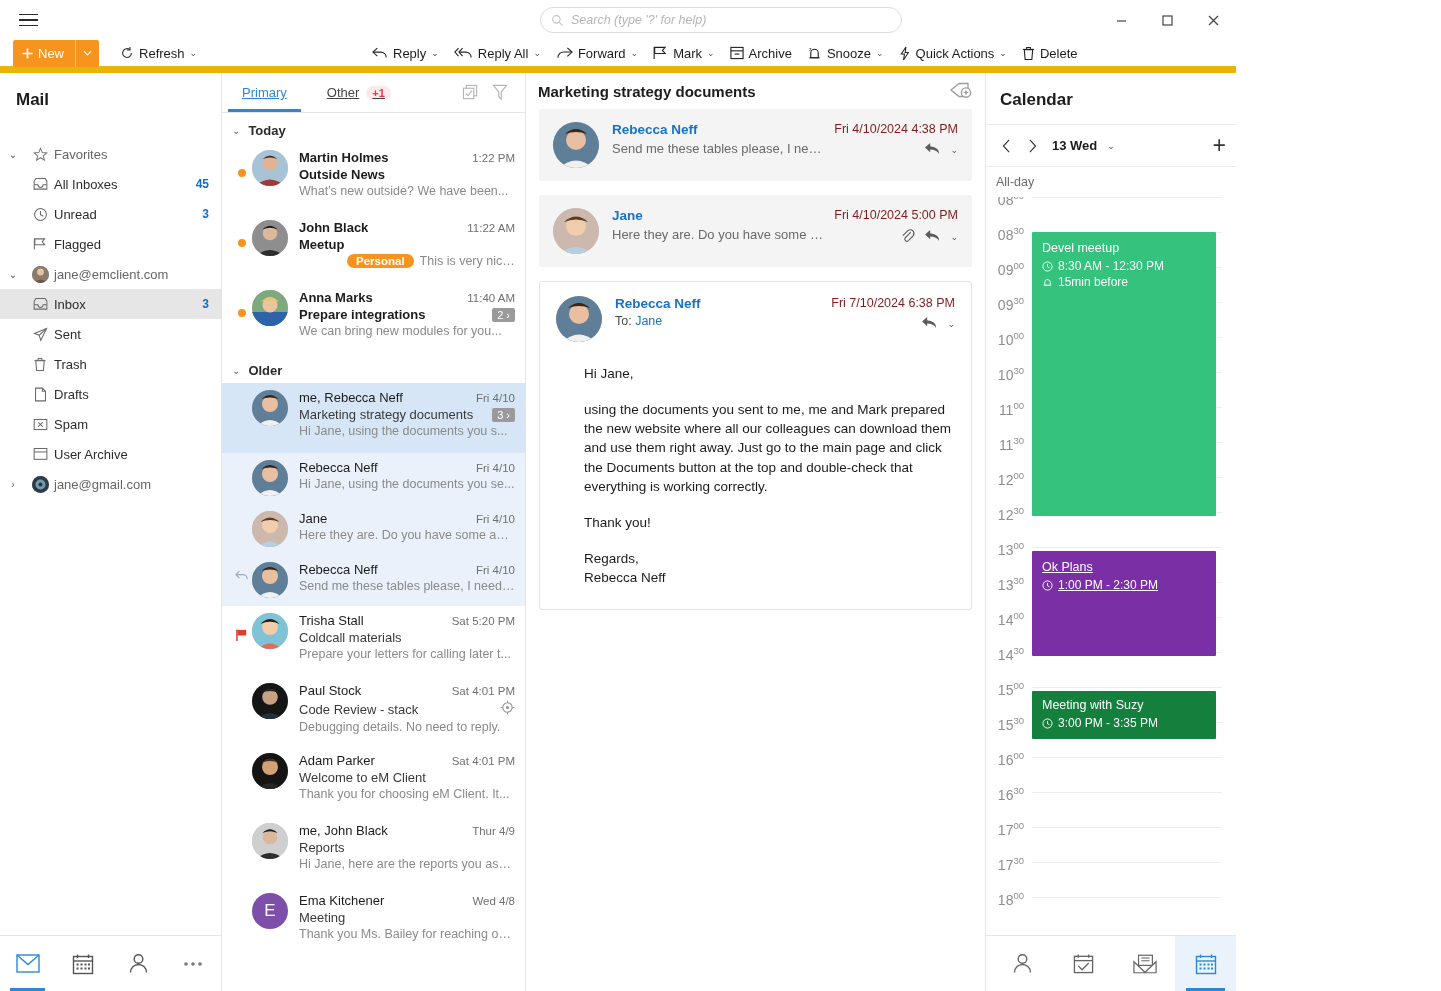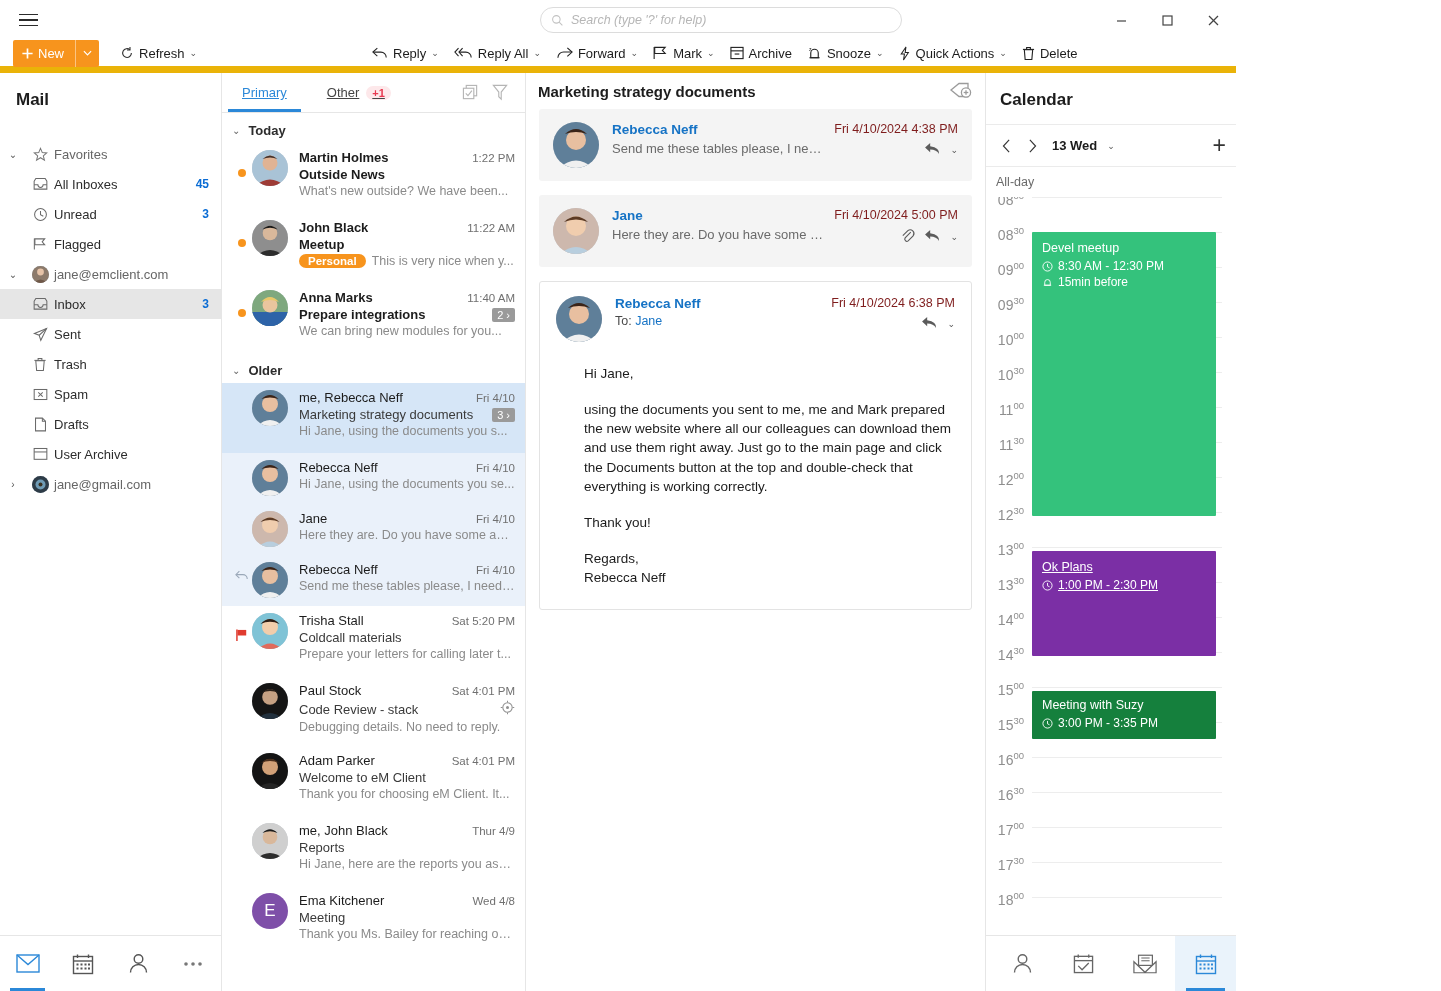--- a/index.html
+++ b/index.html
@@ -94,21 +94,21 @@
     white-space: nowrap; text-overflow: ellipsis; }
   .sender.unread { font-weight: bold; }
   .when { font-size: 11.5px; color: #707070; white-space: nowrap; }
   .rowline2 { display: flex; align-items: center; gap: 6px; margin-top: 2px; }
   .subject { font-size: 13px; color: #3a3a3a; flex: 1 1 auto; overflow: hidden;
     white-space: nowrap; text-overflow: ellipsis; }
   .subject.unread { font-weight: bold; color: #1c1c1c; }
   .cntbadge { background: #9a9a9a; color: #fff; font-size: 11px; border-radius: 2px; padding: 1px 5px; white-space: nowrap; }
   .rowline3 { display: flex; align-items: center; gap: 6px; margin-top: 2px; }
   .preview { font-size: 12.5px; color: #8a8a8a; overflow: hidden; white-space: nowrap; text-overflow: ellipsis; flex: 1 1 auto; }
-  .tag { background: #f7941d; color: #fff; border-radius: 9px; padding: 1px 9px; font-size: 11.5px; font-weight: bold; white-space: nowrap; }
+  .tag { background: #f7941d; color: #fff; border-radius: 9px; padding: 1px 9px; font-size: 11.5px; font-weight: bold; white-space: nowrap; margin-left: 48px; }
   .flagicon { color: #e03b2f; }
 
   
   .reading { flex: 1 1 auto; display: flex; flex-direction: column; min-width: 0;
     border-right: 1px solid #e6e6e6; }
   .subjectbar { height: 36px; flex: 0 0 36px; display: flex; align-items: center;
     padding: 0 14px 0 6px; }
   .subjecttext { font-size: 15px; font-weight: bold; color: #1c1c1c; flex: 1 1 auto; padding-left: 0; }
   .readscroll { flex: 1 1 auto; overflow: hidden; padding: 0 13px 10px 13px; }
   .collapsed { background: #f4f4f4; border-radius: 3px; display: flex; padding: 13px 14px; margin-bottom: 14px; cursor: pointer; }
@@ -390,37 +390,37 @@
                 <path d="M2.5 4 h9 l-0.9 10.5 h-7.2 Z" fill="none" stroke="#6a6a6a" stroke-width="1.1"></path>
                 <line x1="1" y1="3.6" x2="13" y2="3.6" stroke="#6a6a6a" stroke-width="1.1"></line>
                 <path d="M5 3.4 V1.6 h4 V3.4" fill="none" stroke="#6a6a6a" stroke-width="1.1"></path>
               </svg>
           </span>
           <span class="lbl">Trash</span>
         </div>
 
         <div class="node lvl2">
           <span class="ic">
+            <svg width="13" height="15" viewBox="0 0 13 16">
+                <path d="M1.2 1.2 h7.3 l3.3 3.3 v10.3 h-10.6 Z" fill="none" stroke="#6a6a6a" stroke-width="1.1"></path>
+                <polyline points="8.5,1.2 8.5,4.5 11.8,4.5" fill="none" stroke="#6a6a6a" stroke-width="1.1"></polyline>
+              </svg>
+          </span>
+          <span class="lbl">Drafts</span>
+        </div>
+
+        <div class="node lvl2">
+          <span class="ic">
             <svg width="15" height="13" viewBox="0 0 16 14">
                 <rect x="1.2" y="1.6" width="13.6" height="10.8" fill="none" stroke="#6a6a6a" stroke-width="1.1"></rect>
                 <line x1="5.6" y1="4.8" x2="10.4" y2="9.2" stroke="#6a6a6a" stroke-width="1.1"></line>
                 <line x1="10.4" y1="4.8" x2="5.6" y2="9.2" stroke="#6a6a6a" stroke-width="1.1"></line>
               </svg>
           </span>
           <span class="lbl">Spam</span>
-        </div>
-
-        <div class="node lvl2">
-          <span class="ic">
-            <svg width="13" height="15" viewBox="0 0 13 16">
-                <path d="M1.2 1.2 h7.3 l3.3 3.3 v10.3 h-10.6 Z" fill="none" stroke="#6a6a6a" stroke-width="1.1"></path>
-                <polyline points="8.5,1.2 8.5,4.5 11.8,4.5" fill="none" stroke="#6a6a6a" stroke-width="1.1"></polyline>
-              </svg>
-          </span>
-          <span class="lbl">Drafts</span>
         </div>
 
         <div class="node lvl2">
           <span class="ic">
             <svg width="15" height="14" viewBox="0 0 16 15">
                 <rect x="1.2" y="1.6" width="13.6" height="11.6" fill="none" stroke="#6a6a6a" stroke-width="1.1"></rect>
                 <line x1="1.2" y1="5.3" x2="14.8" y2="5.3" stroke="#6a6a6a" stroke-width="1.1"></line>
               </svg>
           </span>
           <span class="lbl">User Archive</span>
@@ -909,21 +909,21 @@
                 </svg>
             </div>
             <div class="cmain">
               <div class="cname">Rebecca Neff</div>
               <div class="toline">
                 <span>To:</span>
                 <a href="#">Jane</a>
               </div>
             </div>
             <div class="cright">
-              <div class="cdate">Fri 4/10/2024 6:38 PM</div>
+              <div class="cdate">Fri 7/10/2024 6:38 PM</div>
               <div class="cacts">
                 <span>
                   <svg width="17" height="13" viewBox="0 0 18 14">
                       <path d="M6.5 1 L1 6 L6.5 11 V8 q7 0 9.5 5 Q17 6 6.5 4.5 Z" fill="#5b5b5b"></path>
                     </svg>
                 </span>
                 <span class="caret-sm">⌄</span>
               </div>
             </div>
           </div>

